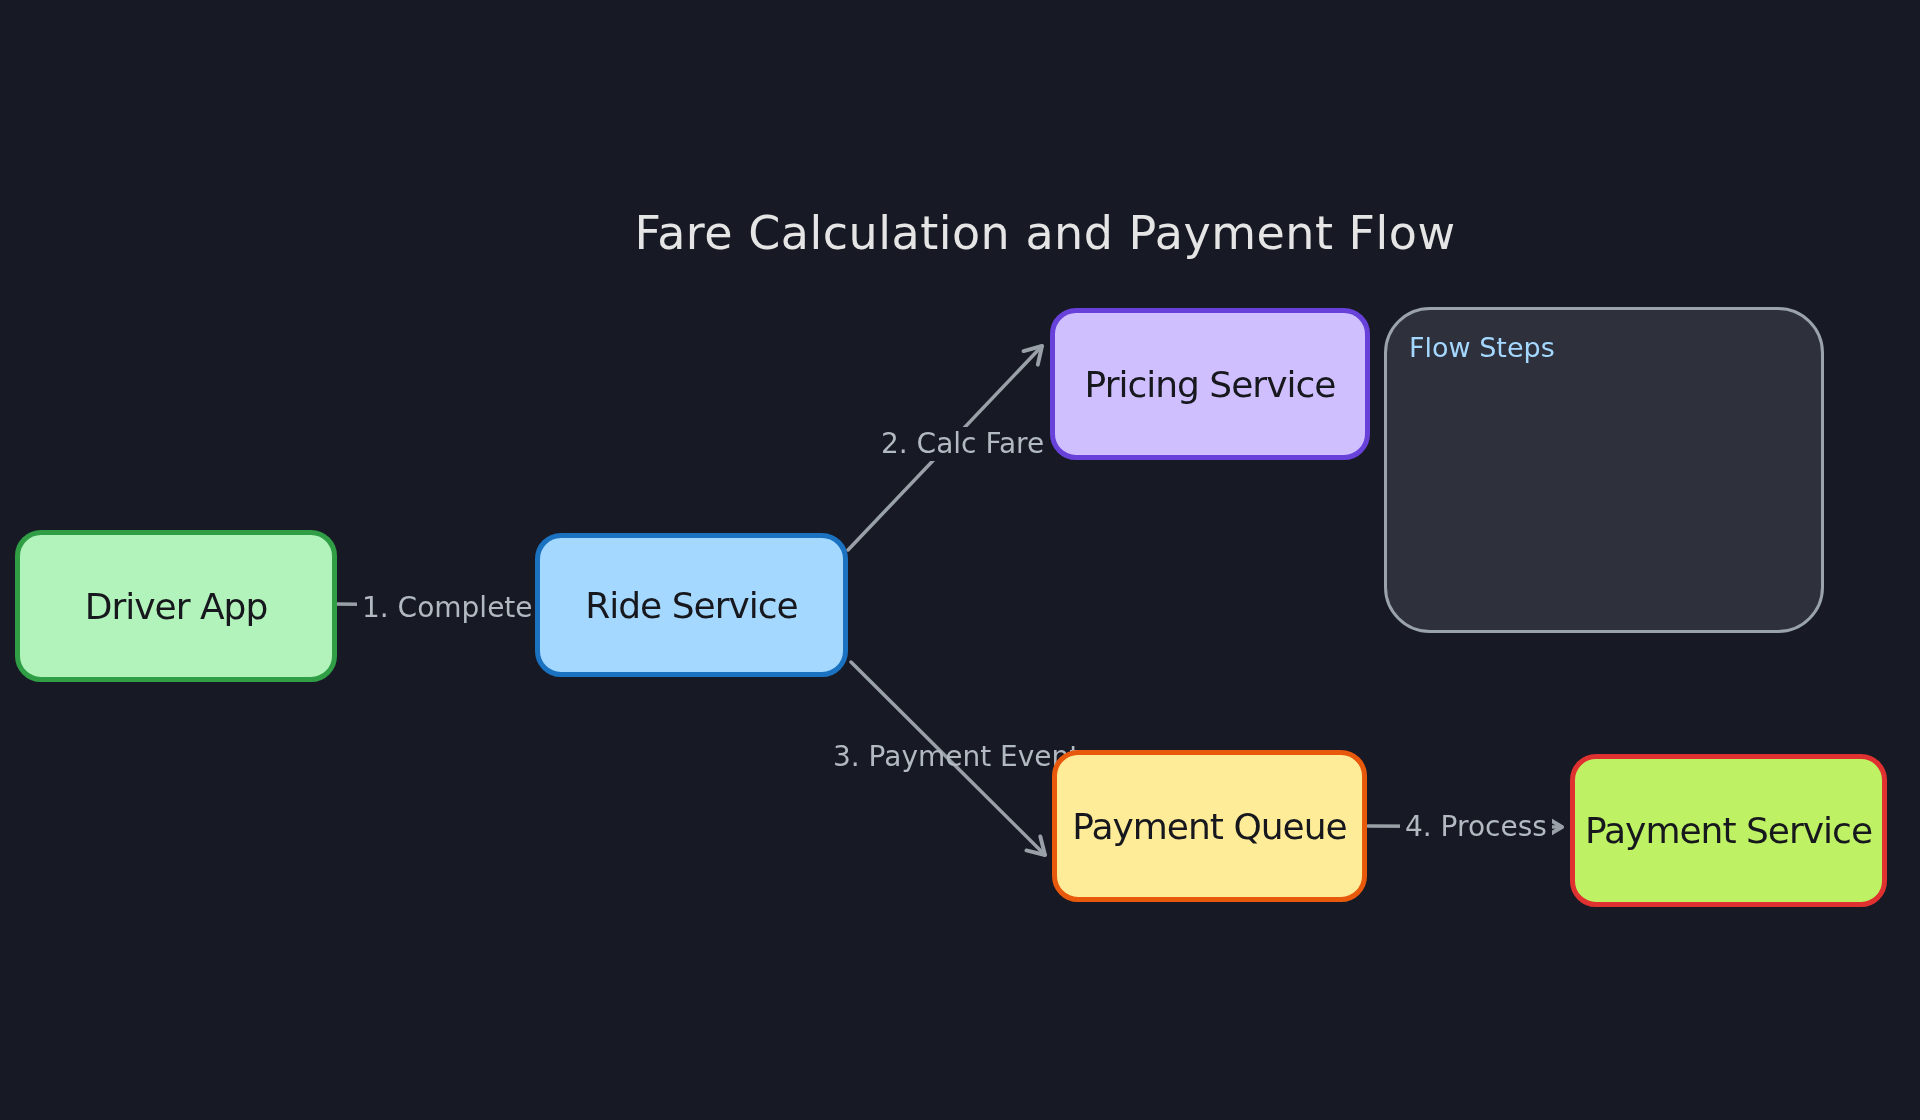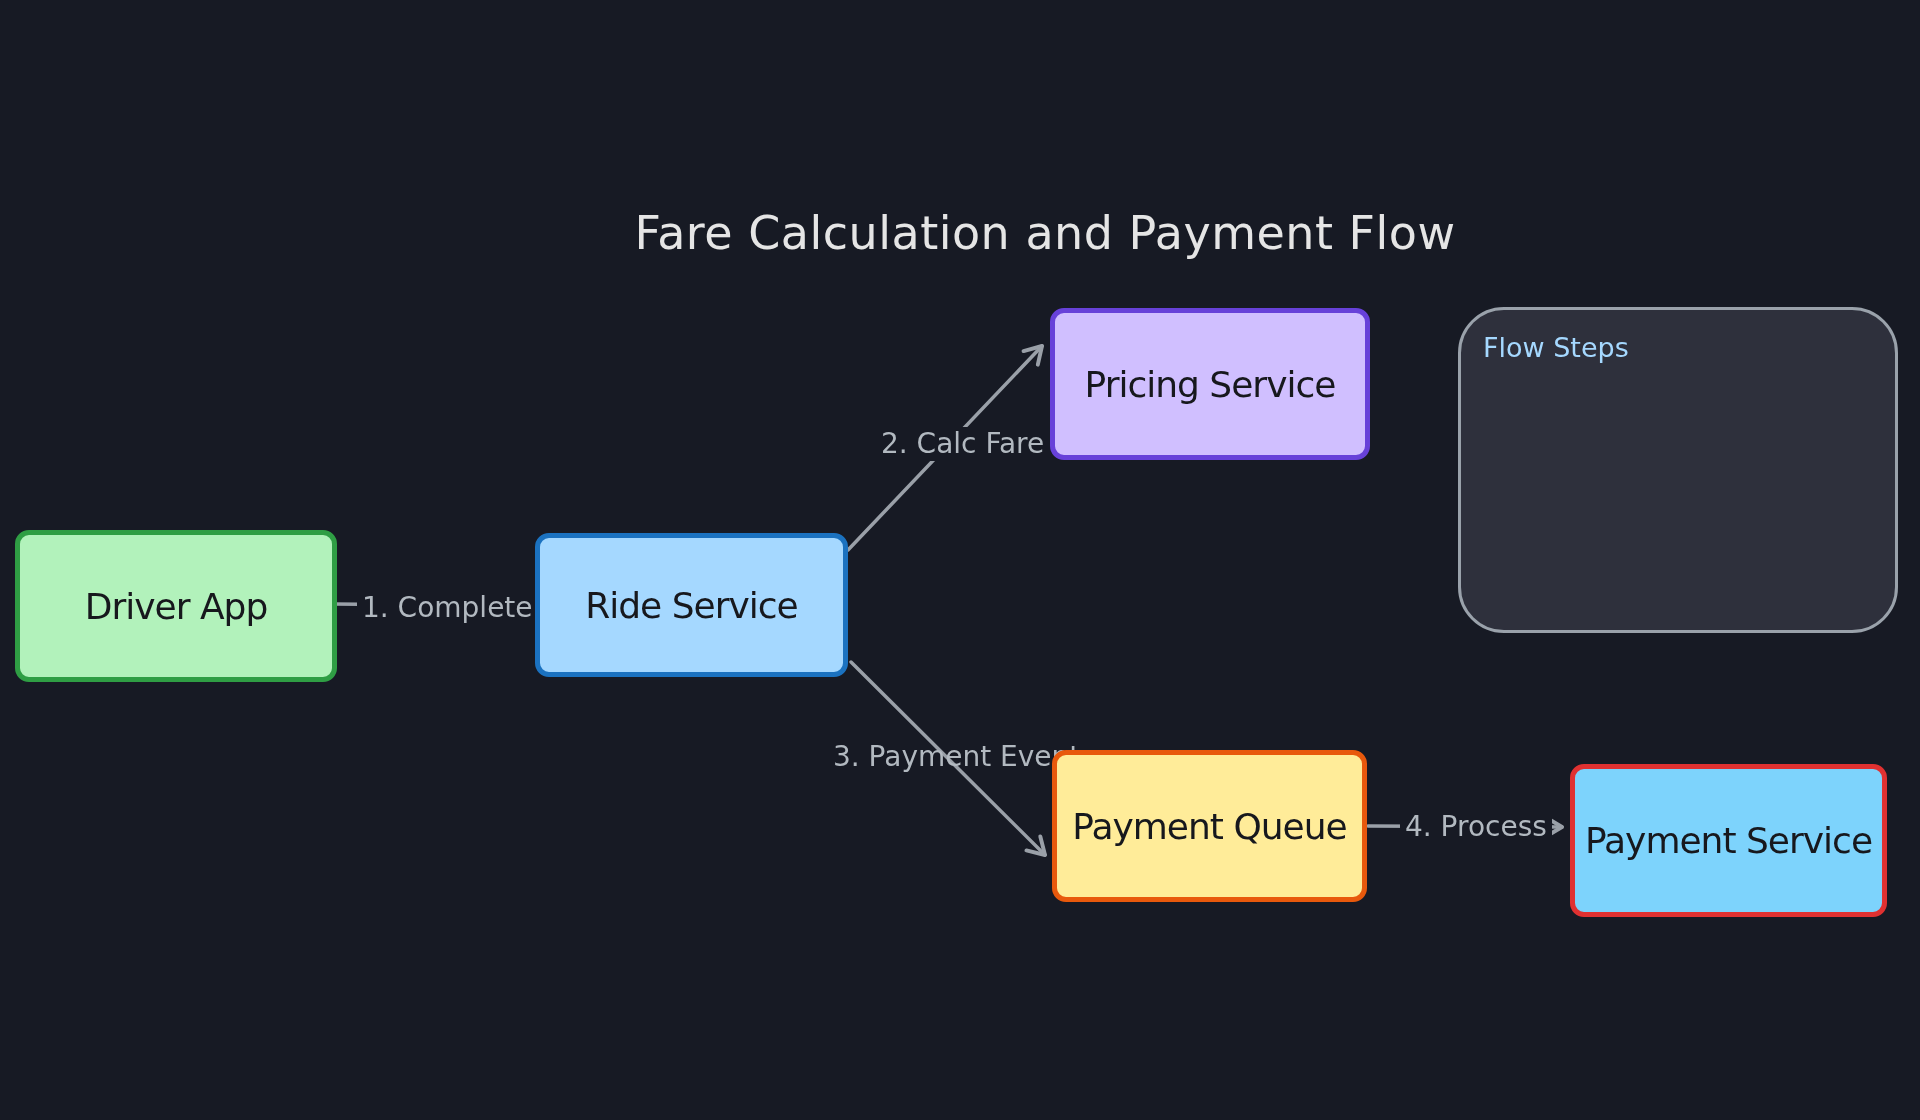--- a/index.html
+++ b/index.html
@@ -33,21 +33,21 @@
     font-size: 46px;
     font-weight: normal;
     letter-spacing: 0.5px;
     color: #e5e5e5;
     z-index: 1;
   }
   .node {
     position: absolute;
     box-sizing: border-box;
     border: 5px solid;
-    border-radius: 14px;
+    border-radius: 26px;
     display: flex;
     align-items: center;
     justify-content: center;
     z-index: 2;
   }
   .node .node-label {
     font-size: 36px;
     letter-spacing: -1px;
     color: #17181d;
     white-space: nowrap;
@@ -70,21 +70,21 @@
     background: #171a24;
     padding: 0 5px;
   }
   .el-1 { left: 357px;  top: 591px; }
   .el-2 { left: 861px;  top: 427px; margin-left: 15px; }
   .el-3 { left: 833px;  top: 740px; }
   .el-4 { left: 1393px; top: 810px; margin-left: 7px; }
 
   .note {
     position: absolute;
-    left: 1458px;
+    left: 1384px;
     top: 307px;
     width: 440px;
     height: 326px;
     box-sizing: border-box;
     border: 3px solid #9aa2ab;
     border-radius: 46px;
     background: #2e303c;
     padding: 22px 18px 0 22px;
     z-index: 2;
     color: #a5d8ff;
@@ -130,21 +130,21 @@
   </div>
 
   <div class="node n-pricing" style="background-color: rgb(208, 191, 255); border-color: rgb(103, 65, 217);">
     <span class="node-label">Pricing Service</span>
   </div>
 
   <div class="node n-queue" style="background-color: rgb(255, 236, 153); border-color: rgb(232, 89, 12);">
     <span class="node-label">Payment Queue</span>
   </div>
 
-  <div class="node n-payment" style="background-color: #7dd3fc; border-color: rgb(224, 49, 49); margin-top: 10px;">
+  <div class="node n-payment" style="background-color: #bef264; border-color: rgb(224, 49, 49);">
     <span class="node-label">Payment Service</span>
   </div>
 
   <div class="edge-label masked el-1">1. Complete</div>
   <div class="edge-label masked el-2">2. Calc Fare</div>
   <div class="edge-label el-3">3. Payment Event</div>
   <div class="edge-label masked el-4">4. Process</div>
 
   <div class="note">
     <div class="note-title">Flow Steps</div>

